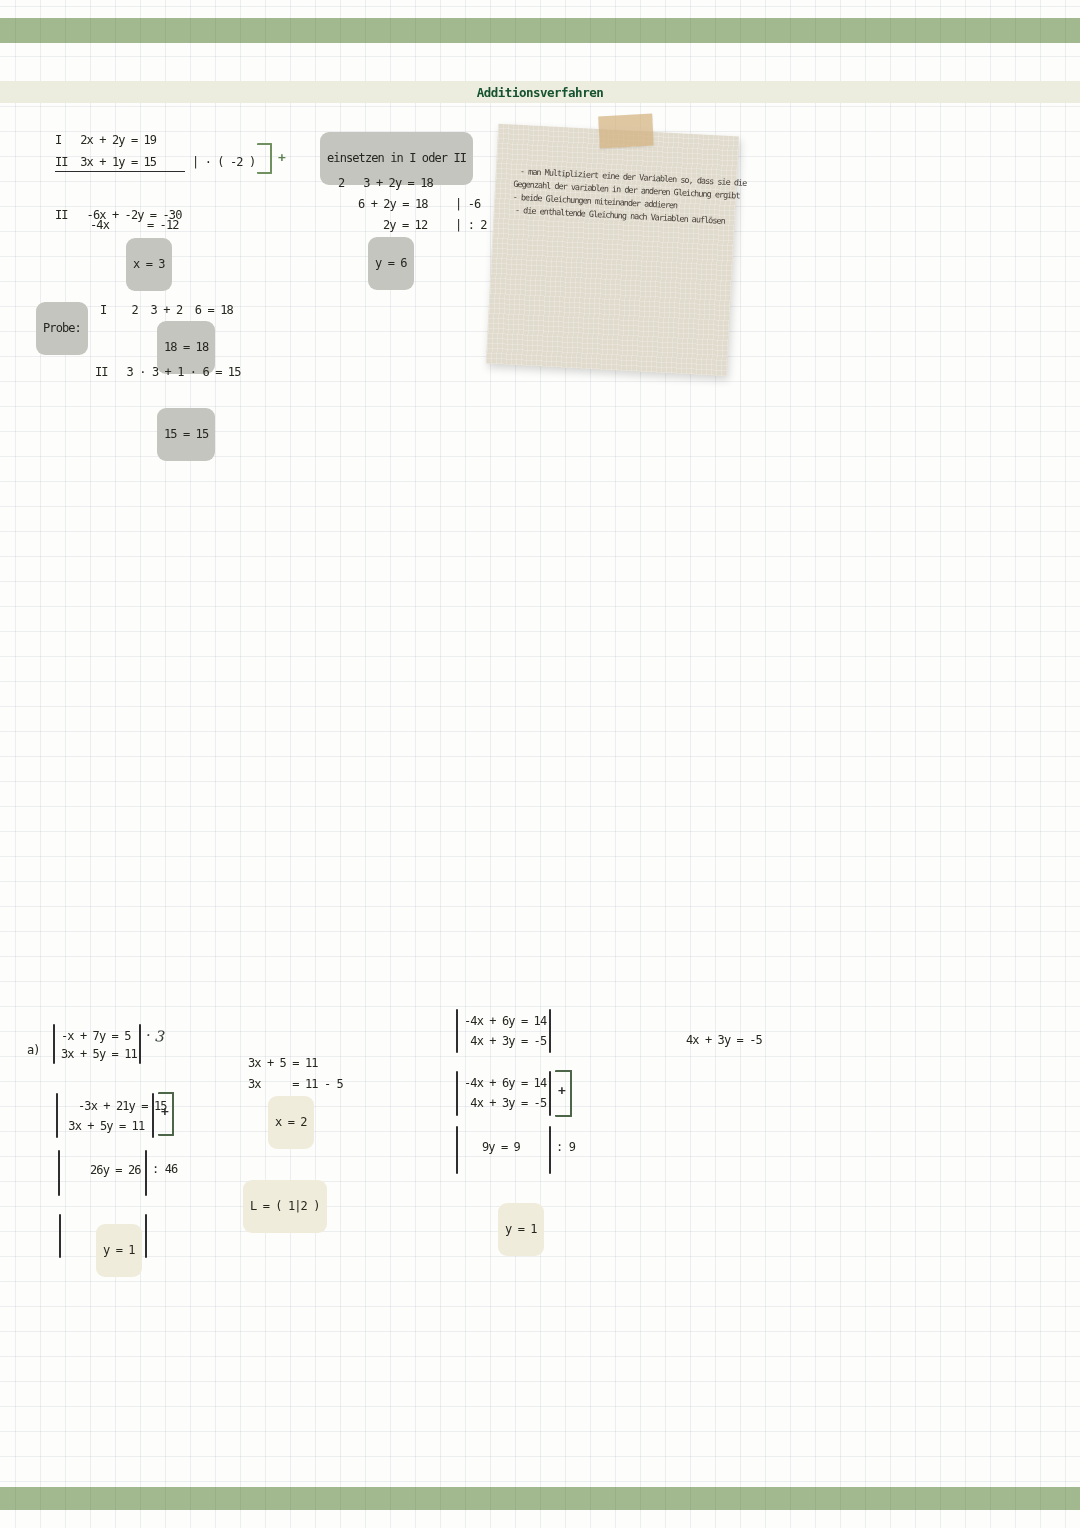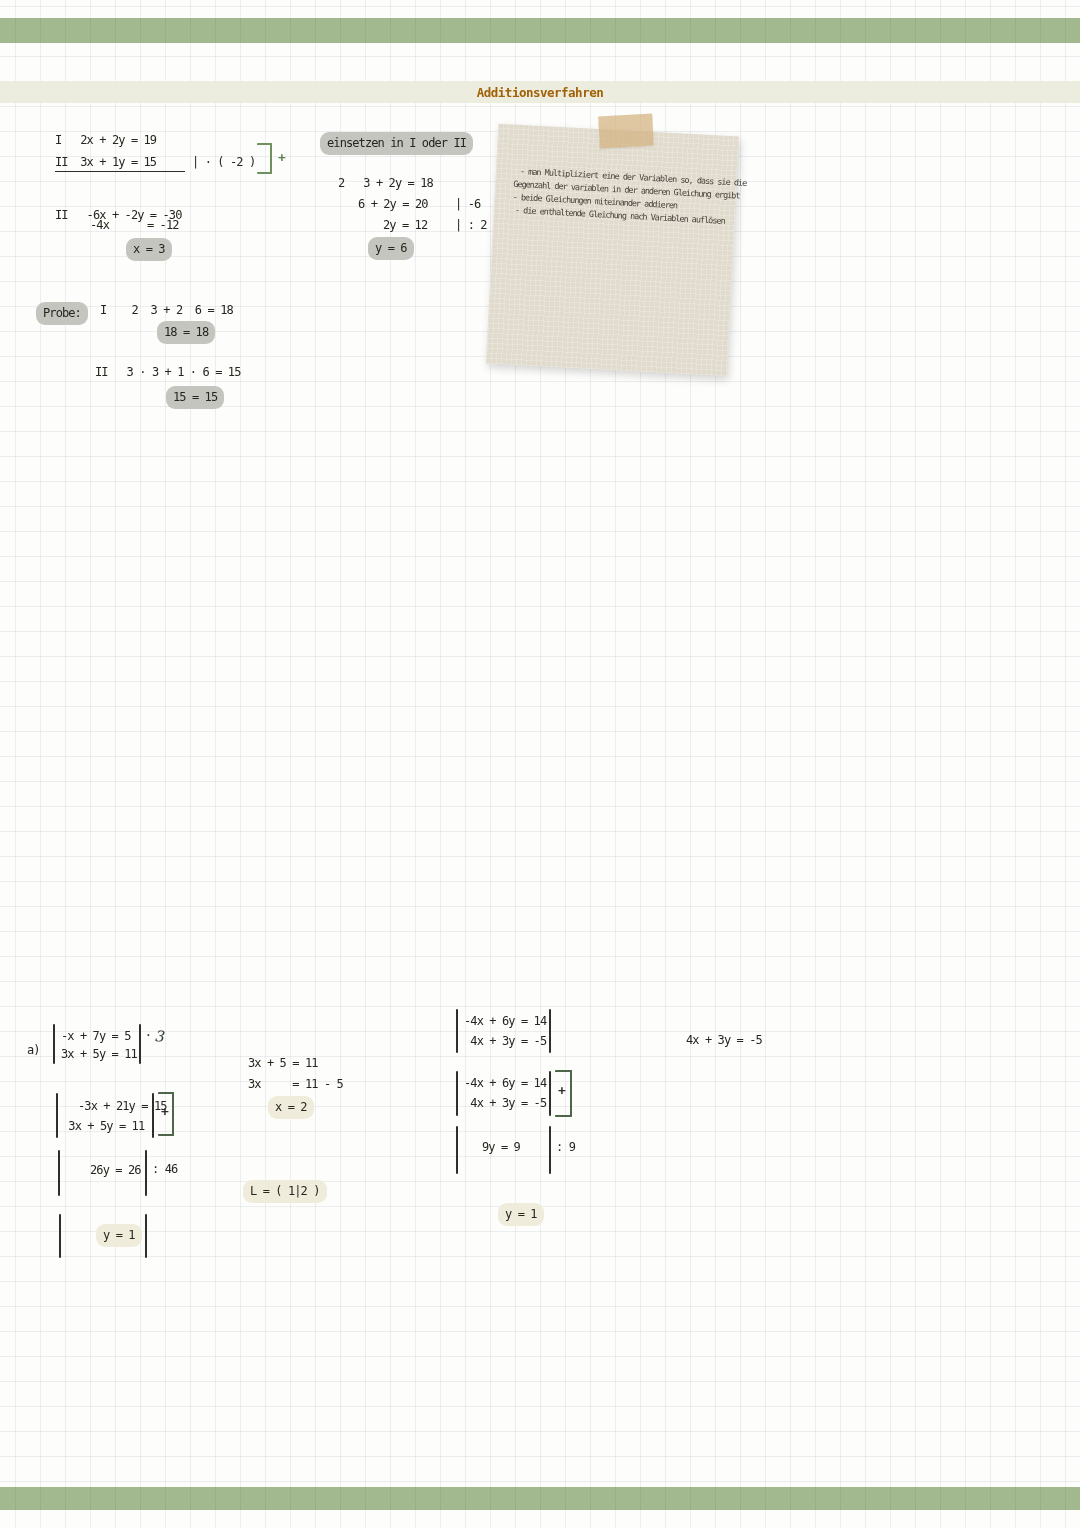--- a/index.html
+++ b/index.html
@@ -17,27 +17,27 @@
     position:absolute;left:0;width:1080px;background:#a2b990;
     background-image:linear-gradient(to right, rgba(40,70,30,0.08) 1px, transparent 1px);
     background-size:25px 100%;background-position:15px 0;
   }
   .titleband{
     position:absolute;left:0;top:81px;width:1080px;height:22px;
     background:rgba(236,236,221,0.94);
     display:flex;align-items:center;justify-content:center;
   }
   .titletext{
-    font:700 12.5px "DejaVu Sans Mono", monospace;letter-spacing:-0.5px;color:#a16207;
+    font:700 12.5px "DejaVu Sans Mono", monospace;letter-spacing:-0.5px;color:#14532d;
   }
   .eq{
     position:absolute;font-size:12px;letter-spacing:-0.9px;line-height:15px;
     white-space:pre;color:#26261f;
   }
-  .pill{border-radius:9px;padding:4px 7px;}
+  .pill{border-radius:9px;padding:19px 7px;}
   .pill-gray{background:#c5c5c0;}
   .pill-cream{background:#efecdb;}
   .vbar{position:absolute;width:2px;background:#2e2e31;border-radius:1px;}
   .uline{position:absolute;height:0;border-bottom:1.6px solid #2c2c2f;}
   .gbr{position:absolute;border:2.5px solid #4d6649;border-left:none;border-radius:1px;}
   .gbr.light{border-color:#70905f;}
   .plus{position:absolute;font:700 13px "DejaVu Sans Mono",monospace;color:#2e2e2e;}
   .plus.green{color:#5f8152;}
   .hand{
     position:absolute;font:italic 15px "DejaVu Serif",serif;color:#333d32;
@@ -80,31 +80,31 @@
   <span class="eq" style="left:192px;top:155px;">| · ( -2 )</span>
   <div class="gbr light" style="left:257px;top:143px;width:13px;height:27px;"></div>
   <span class="plus green" style="left:278px;top:150px;">+</span>
 
   <span class="eq" style="left:55px;top:196px;margin-top:12px;">II   -6x + -2y = -30</span>
   <span class="eq" style="left:90px;top:218px;">-4x      = -12</span>
   <span class="eq pill pill-gray" style="left:126px;top:238px;">x = 3</span>
 
   <span class="eq pill pill-gray" style="left:320px;top:132px;">einsetzen in I oder II</span>
   <span class="eq" style="left:338px;top:176px;">2   3 + 2y = 18</span>
-  <span class="eq" style="left:358px;top:197px;">6 + 2y = 20</span>
+  <span class="eq" style="left:358px;top:197px;">6 + 2y = 18</span>
   <span class="eq" style="left:455px;top:197px;">| -6</span>
   <span class="eq" style="left:383px;top:218px;">2y = 12</span>
   <span class="eq" style="left:455px;top:218px;">| : 2</span>
   <span class="eq pill pill-gray" style="left:368px;top:237px;">y = 6</span>
 
   <span class="eq pill pill-gray" style="left:36px;top:302px;">Probe:</span>
   <span class="eq" style="left:100px;top:303px;">I    2  3 + 2  6 = 18</span>
   <span class="eq pill pill-gray" style="left:157px;top:321px;">18 = 18</span>
   <span class="eq" style="left:95px;top:365px;">II   3 · 3 + 1 · 6 = 15</span>
-  <span class="eq pill pill-gray" style="left:157px;top:386px;margin-left:9px;">15 = 15</span>
+  <span class="eq pill pill-gray" style="left:157px;top:408px;">15 = 15</span>
 
   <div id="note">
     <div class="noteline" style="margin-left:6px;">- man Multipliziert eine der Variablen so, dass sie die</div>
     <div class="noteline">Gegenzahl der variablen in der anderen Gleichung ergibt</div>
     <div class="noteline">- beide Gleichungen miteinander addieren</div>
     <div class="noteline" style="margin-left:3px;">- die enthaltende Gleichung nach Variablen auflösen</div>
   </div>
   <div id="tape"></div>
 
   <span class="eq" style="left:27px;top:1043px;">a)</span>

